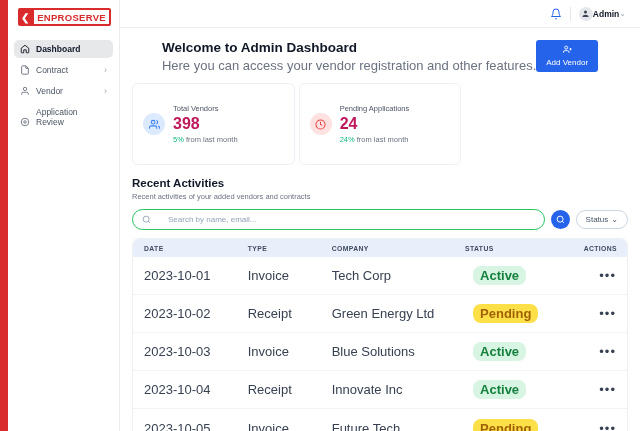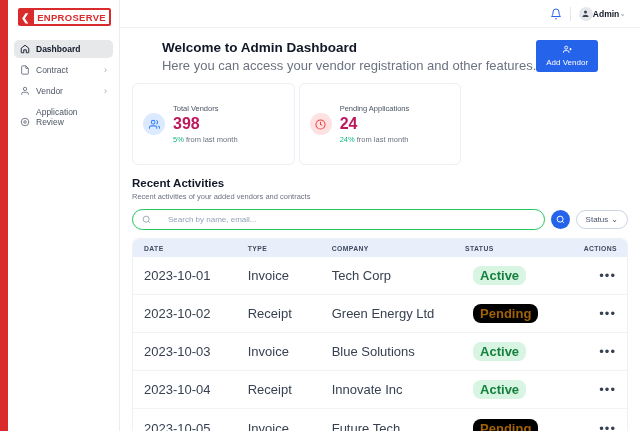--- a/index.html
+++ b/index.html
@@ -61,21 +61,21 @@
   .table { border:1px solid #eef0f4; border-radius:7px; overflow:hidden; background:#fff; }
   .t-head, .t-row { display:grid; grid-template-columns:21% 17% 27% 24% 11%; align-items:center; }
   .t-head { background:#e9eefb; height:18px; }
   .t-head span { font-size:6.8px; font-weight:bold; color:#3f4a5f; letter-spacing:.4px; padding:0 11px; }
   .t-head span:last-child, .t-row .cell-actions { text-align:right; }
   .t-row { height:38px; border-bottom:1px solid #f1f3f6; }
   .t-row:last-child { border-bottom:none; }
   .t-row span { font-size:13px; color:#374151; padding:0 11px; }
   .badge { display:inline-block; font-size:7px; font-weight:bold; padding:2px 7px; border-radius:8px; }
   .badge.active { background:#d7f5e2; color:#15803d; }
-  .badge.pending { background:#000000; color:#a16207; }
+  .badge.pending { background:#fde047; color:#a16207; }
   .cell-status span.badge { margin-left:8px; padding:2px 7px; }
   .more { color:#64748b; font-size:9px; letter-spacing:1px; cursor:pointer; }
 
   .pagination-row { display:flex; align-items:center; justify-content:space-between; margin-top:8px; }
   .pages { display:flex; gap:4px; }
   .page-dot { width:15px; height:15px; border-radius:50%; display:flex; align-items:center; justify-content:center; font-size:7.5px; cursor:pointer; border:1px solid #cbd5e1; background:#fff; color:#475569; font-family:inherit; }
   .page-dot.current { background:#2563eb; border-color:#2563eb; color:#fff; font-weight:bold; }
   .pager { display:flex; gap:5px; }
   .pg-btn { display:flex; align-items:center; gap:4px; border-radius:11px; height:19px; padding:0 10px; font-size:8px; cursor:pointer; font-family:inherit; }
   .pg-prev { border:1px solid #e2e8f0; background:#fff; color:#9ca3af; }

